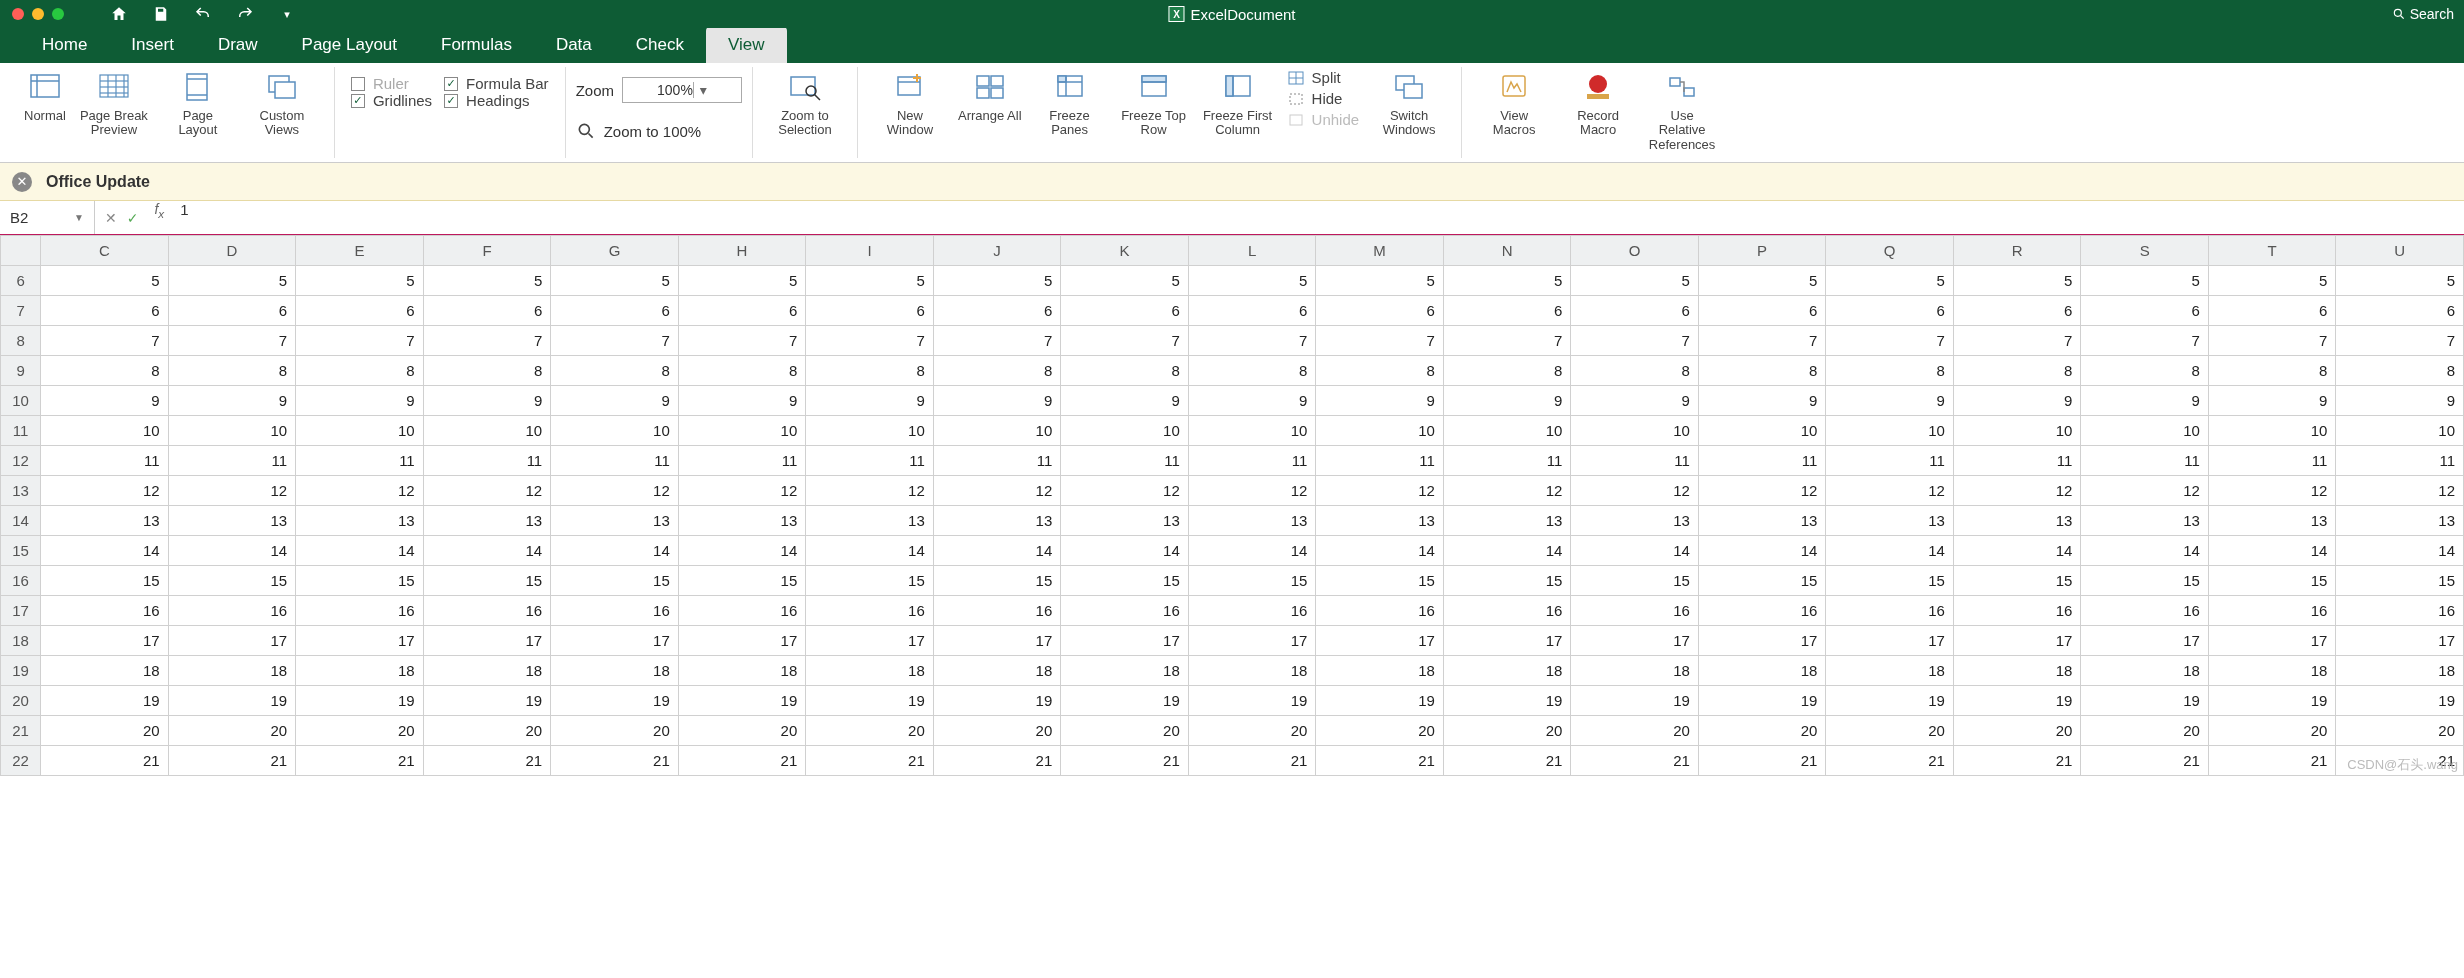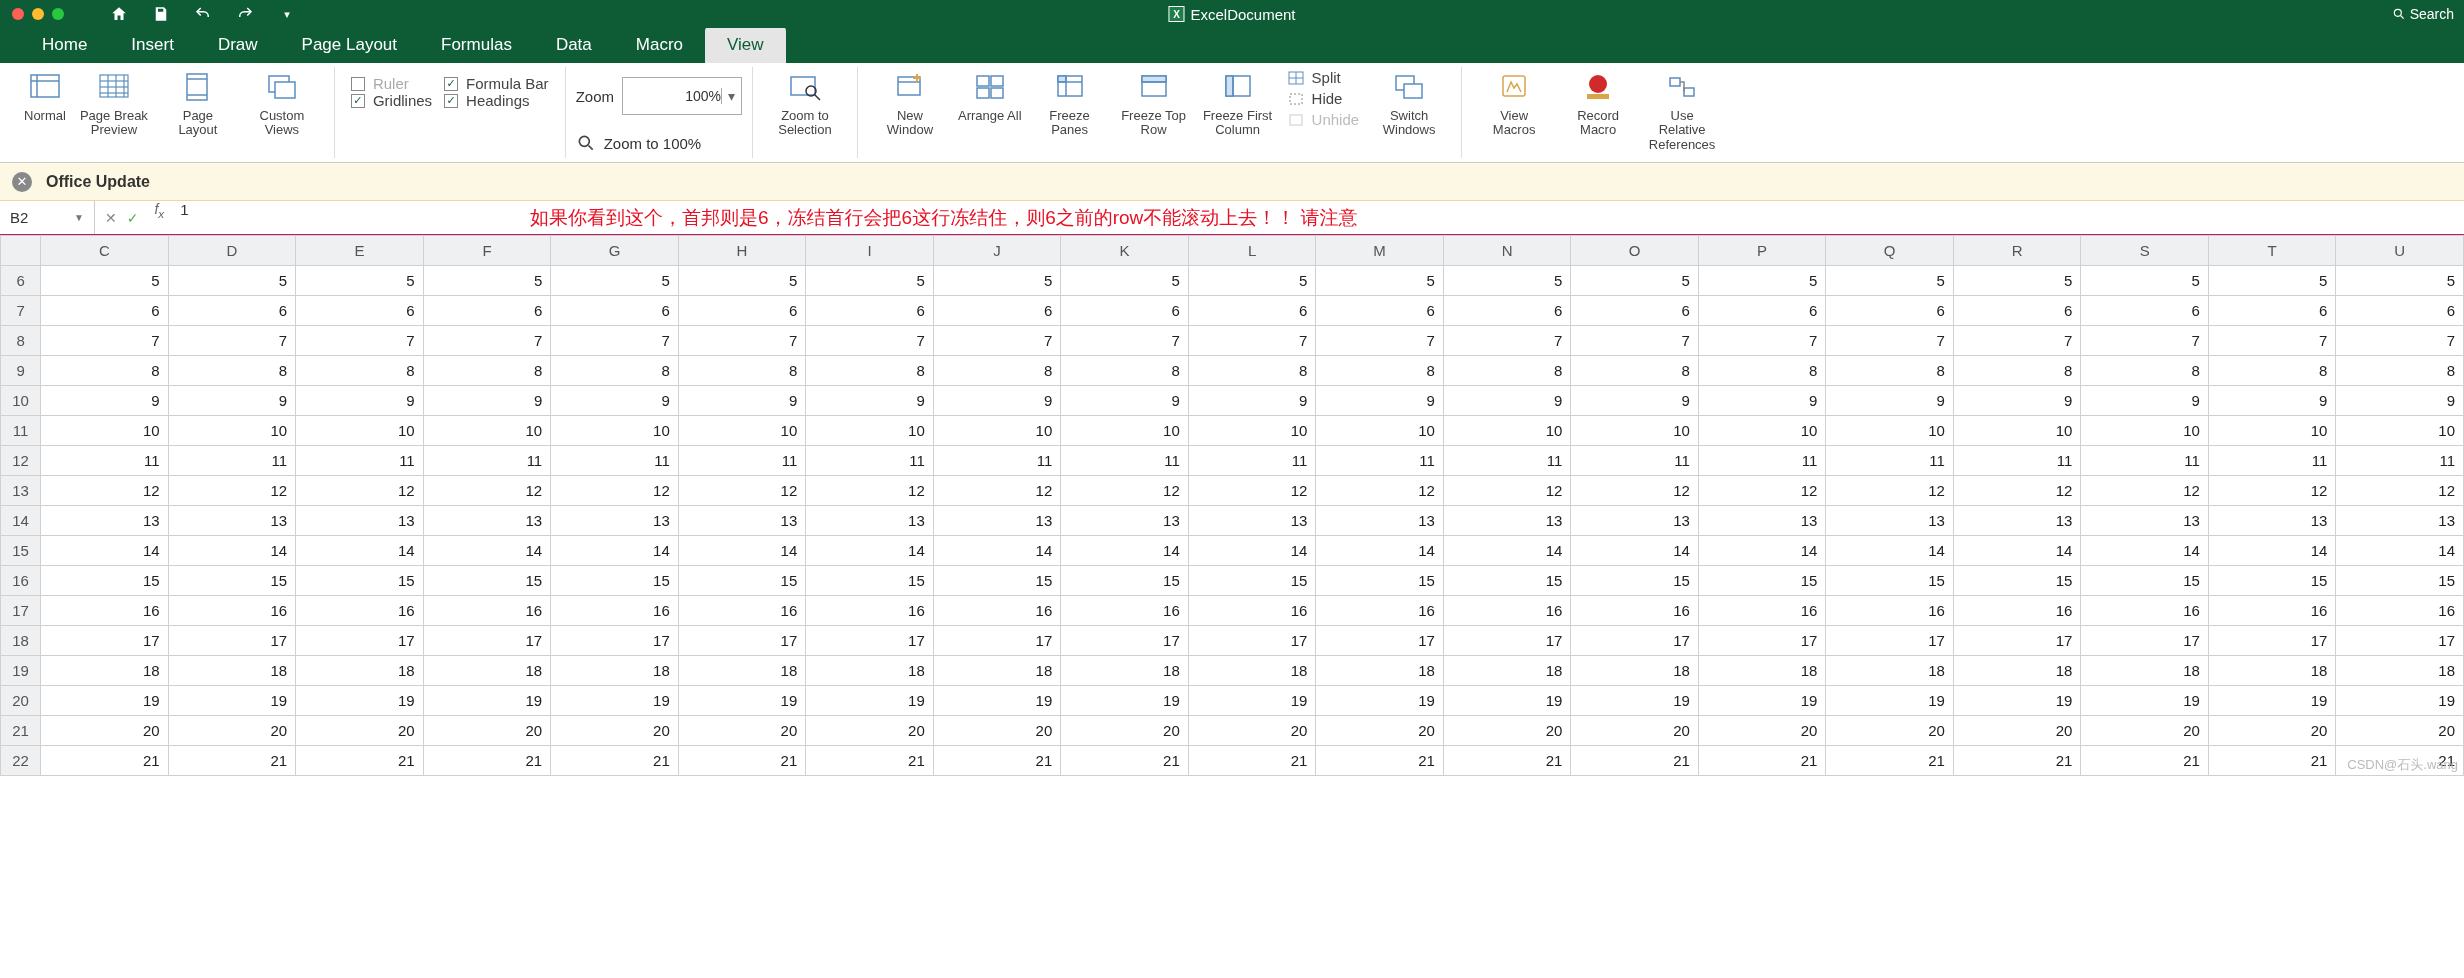--- a/index.html
+++ b/index.html
@@ -21,21 +21,21 @@
 .ribbon { background:#fff; border-bottom:1px solid #ccc; height:100px; display:flex; align-items:stretch; padding:4px 8px; }
 .rgroup { display:flex; align-items:flex-start; border-right:1px solid #ddd; padding:2px 10px; }
 .rgroup:last-child { border-right:none; }
 .rbtn { display:flex; flex-direction:column; align-items:center; justify-content:flex-start; padding:0 6px; gap:2px; cursor:pointer; font-size:13px; color:#444; text-align:center; line-height:1.1; }
 .rbtn .bigico { width:36px; height:36px; display:flex; align-items:center; justify-content:center; margin-bottom:2px; }
 .rbtn .lbl { max-width:72px; }
 .checks { display:flex; flex-direction:column; justify-content:center; padding:6px 6px; }
 .chk { display:flex; align-items:center; gap:8px; font-size:15px; color:#444; }
 .chk .box { width:14px; height:14px; border:1px solid #888; display:inline-flex; align-items:center; justify-content:center; font-size:11px; color:#0e5c35; }
 .zoomrow { display:flex; align-items:center; gap:8px; padding-top:4px; }
-.zoomsel { border:1px solid #aaa; height:38px; width:120px; display:flex; align-items:center; padding:0 6px; font-size:14px; justify-content:flex-end; }
+.zoomsel { border:1px solid #aaa; height:26px; width:120px; display:flex; align-items:center; padding:0 6px; font-size:14px; justify-content:center; }
 .zoomsel .dd { border-left:1px solid #aaa; padding-left:6px; color:#666; }
 .stackcol { display:flex; flex-direction:column; gap:4px; justify-content:center; }
 
 .msgbar { background:#fcf8e3; border-bottom:1px solid #e6d9a3; height:38px; display:flex; align-items:center; padding:0 12px; gap:14px; font-size:16px; color:#444; }
 .msgbar .xcirc { width:20px; height:20px; border-radius:50%; background:#888; color:#fff; display:flex; align-items:center; justify-content:center; font-size:13px; }
 .msgbar .ttl { font-weight:600; color:#333; }
 
 .fbar { height:34px; border-bottom:1px solid #be185d; display:flex; align-items:stretch; position:relative; }
 .namebox { width:95px; border-right:1px solid #ccc; display:flex; align-items:center; padding:0 10px; font-size:15px; justify-content:space-between; }
 .namebox .dd { color:#777; font-size:10px; }
@@ -103,21 +103,21 @@
   </div>
 </div>
 
 <div class="menutabs">
   <div class="tab">Home</div>
   <div class="tab">Insert</div>
   <div class="tab">Draw</div>
   <div class="tab">Page Layout</div>
   <div class="tab">Formulas</div>
   <div class="tab">Data</div>
-  <div class="tab">Macro</div>
+  <div class="tab">Check</div>
   <div class="tab active">View</div>
 </div>
 
 <div class="ribbon">
   <div class="rgroup">
     <div class="rbtn">
       <div class="bigico">
           <svg width="34" height="34" viewBox="0 0 34 34" fill="none" stroke="#5b8fbf" stroke-width="1.5">
             <rect x="3" y="5" width="28" height="22"></rect>
             <line x1="3" y1="11" x2="31" y2="11"></line>
@@ -341,21 +341,20 @@
   <div class="namebox">
     <span>B2</span>
     <span class="dd">▼</span>
   </div>
   <div class="fbtns">
     <span>✕</span>
     <span style="color:#5a5;">✓</span>
   </div>
   <span class="fx">f<sub>x</sub></span>
   <div class="fval"><span>1</span></div>
-  <div class="overlay-note">如果你看到这个，首邦则是6，冻结首行会把6这行冻结住，则6之前的row不能滚动上去！！ 请注意</div>
 </div>
 
 <div class="gridwrap">
   <table class="sheet" id="sheet">
       <thead>
         <tr>
           <th class="corner"></th>
           <th class="colh">C</th>
           <th class="colh">D</th>
           <th class="colh">E</th>

